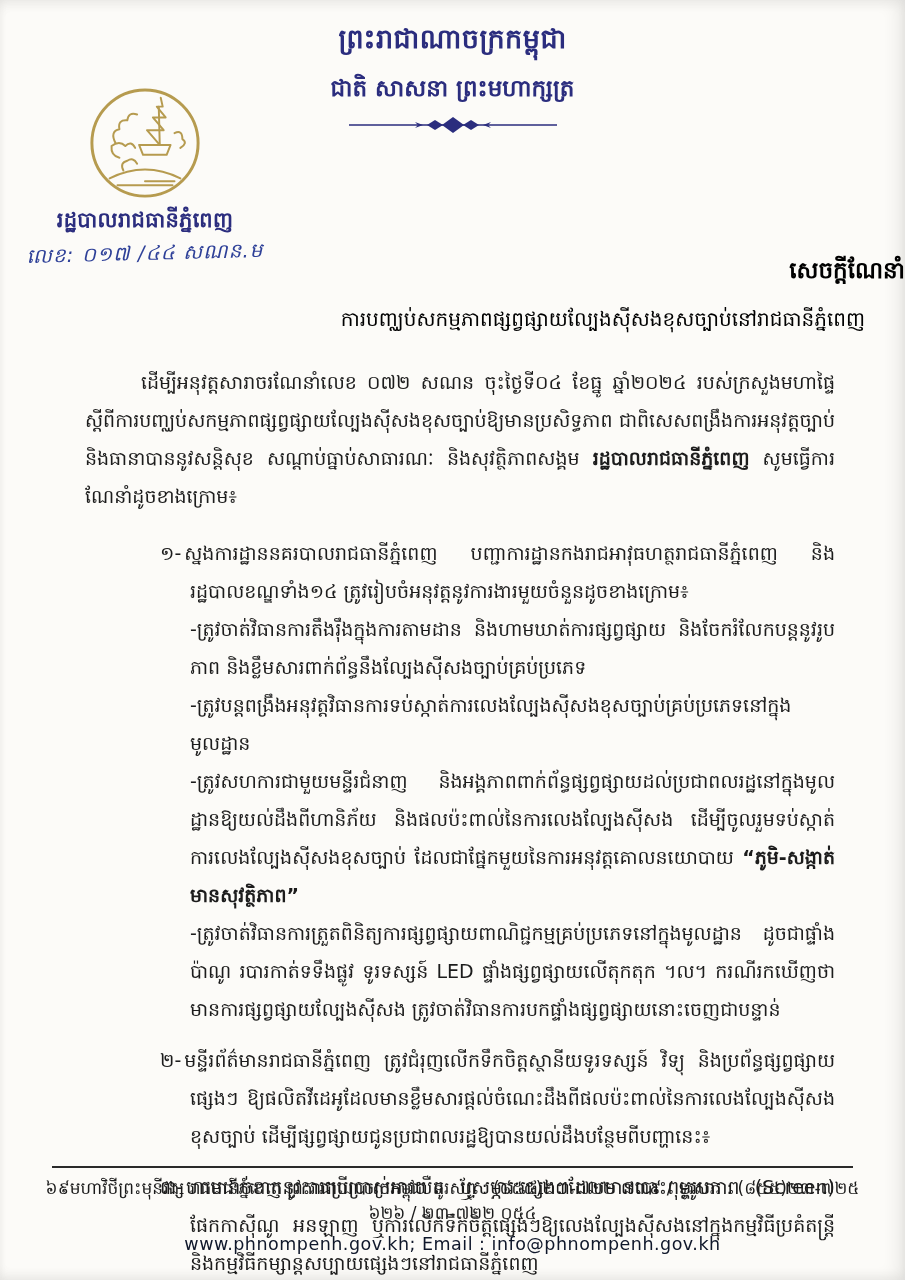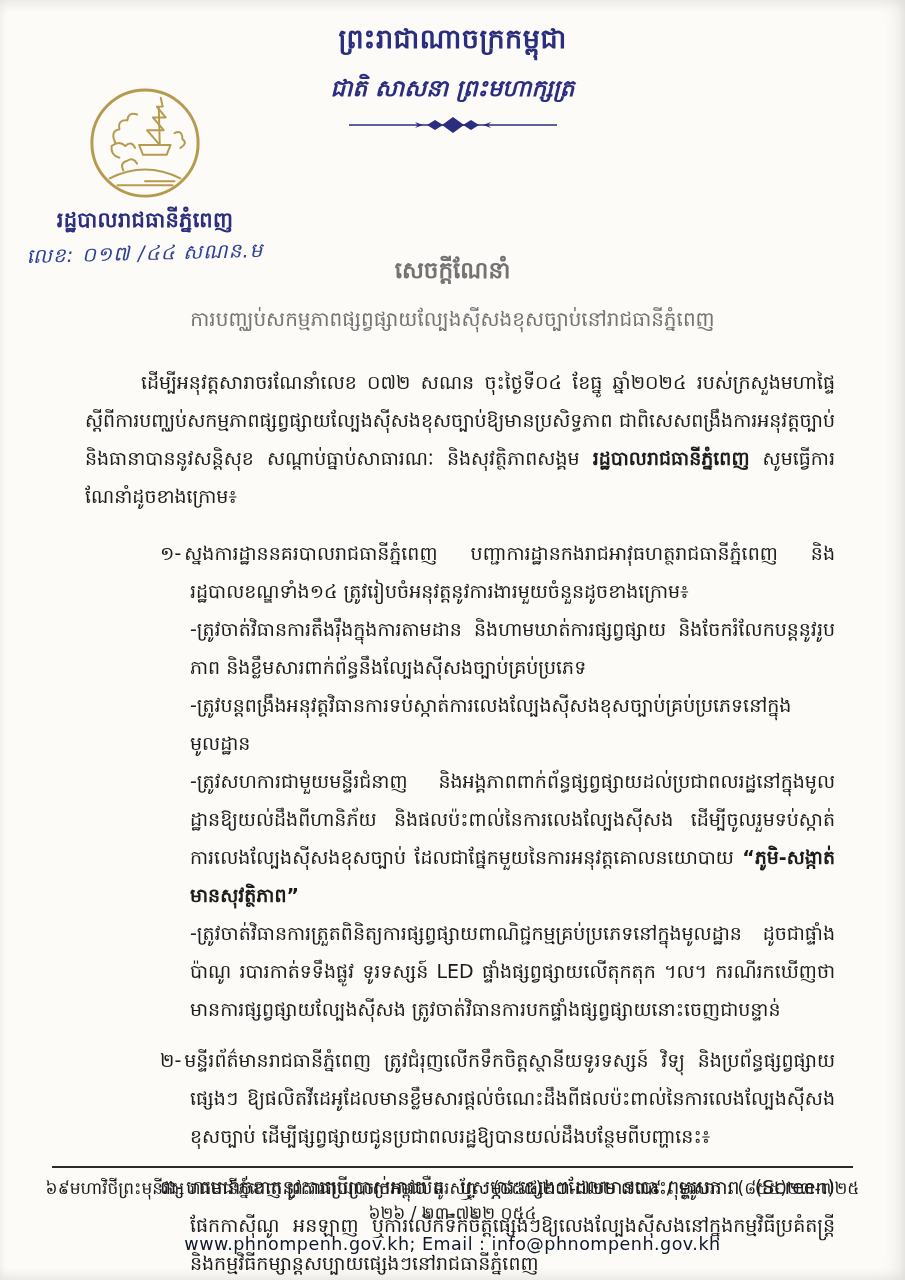--- a/index.html
+++ b/index.html
@@ -13,39 +13,39 @@
     overflow:hidden;
   }
   .page::after {
     content:""; position:absolute; inset:0; pointer-events:none;
     box-shadow: inset -8px 0 16px rgba(0,0,0,0.07), inset 0 6px 10px rgba(0,0,0,0.03), inset 0 -5px 10px rgba(0,0,0,0.04);
   }
 
   
   .kingdom-header { padding-top:22px; text-align:center; color:#2b2d7e; }
   .kingdom-title  { font-size:27px; font-weight:bold; letter-spacing:0.5px; }
-  .kingdom-motto  { font-size:23px; font-weight:bold; margin-top:13px;font-style:italic; }
+  .kingdom-motto  { font-size:23px; font-weight:bold; margin-top:13px; }
   .divider-wrap   { margin-top:9px; }
 
   
   .letterhead {
     position:absolute; left:14px; top:84px; width:262px;
     text-align:center;
   }
   .seal { display:block; margin:0 auto; }
   .org-name {
     margin-top:4px; color:#2b2d7e; font-weight:bold; font-size:21px; letter-spacing:0.3px;
   }
   .handwritten-ref {
     margin-top:3px; color:#2e4098; font-size:20px; font-style:italic;
     transform:rotate(-1.5deg); letter-spacing:1px;
   }
 
   
-  .doc-title-block { margin-top:118px; text-align:center; color:#737373; }
+  .doc-title-block { margin-top:118px; text-align:right; color:#000000; }
   .doc-type   { font-size:23px; font-weight:bold; }
   .regarding  { font-size:21px; font-weight:bold; margin-top:15px; }
   .subject    { font-size:20px; font-weight:normal; margin-top:17px; padding:0 40px; }
 
   
   .doc-body {
     margin:27px 70px 0 85px;
     font-size:19px; line-height:2.0;
     text-align:justify;
     overflow-wrap:break-word;

